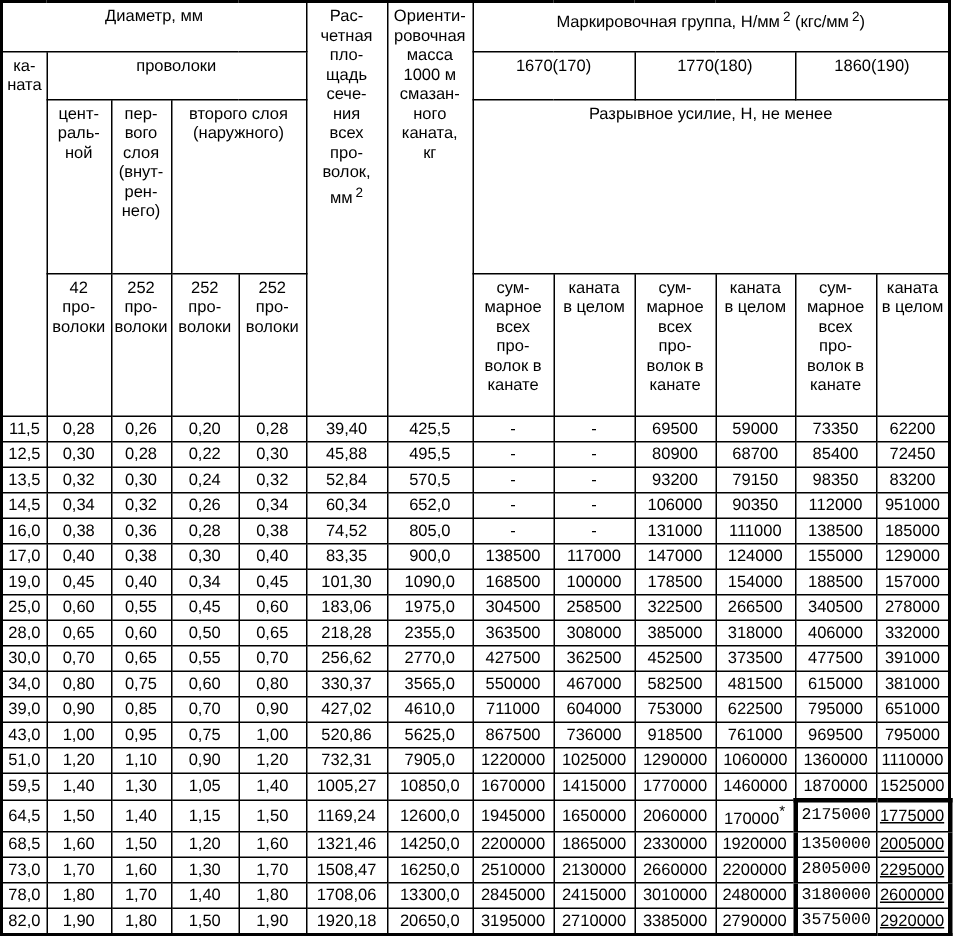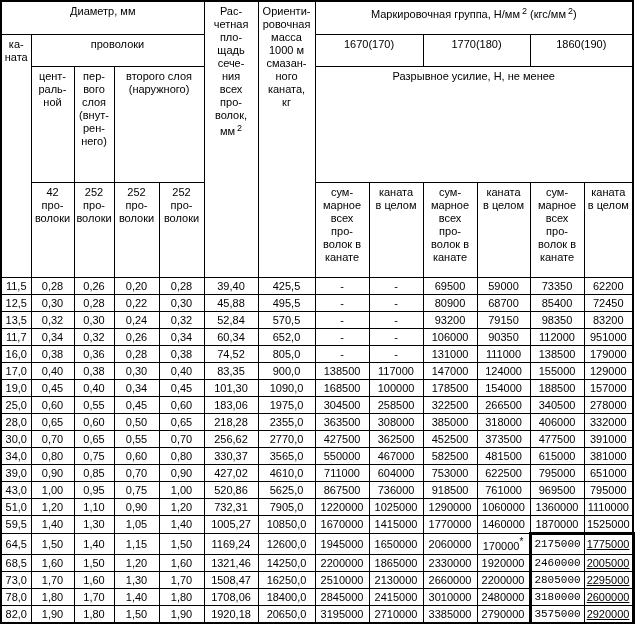--- a/index.html
+++ b/index.html
@@ -195,21 +195,21 @@
         <td>52,84</td>
         <td>570,5</td>
         <td>-</td>
         <td>-</td>
         <td>93200</td>
         <td>79150</td>
         <td>98350</td>
         <td>83200</td>
       </tr>
       <tr>
-        <td>11,7</td>
+        <td>14,5</td>
         <td>0,34</td>
         <td>0,32</td>
         <td>0,26</td>
         <td>0,34</td>
         <td>60,34</td>
         <td>652,0</td>
         <td>-</td>
         <td>-</td>
         <td>106000</td>
         <td>90350</td>
@@ -222,21 +222,21 @@
         <td>0,36</td>
         <td>0,28</td>
         <td>0,38</td>
         <td>74,52</td>
         <td>805,0</td>
         <td>-</td>
         <td>-</td>
         <td>131000</td>
         <td>111000</td>
         <td>138500</td>
-        <td>179000</td>
+        <td>185000</td>
       </tr>
       <tr>
         <td>17,0</td>
         <td>0,40</td>
         <td>0,38</td>
         <td>0,30</td>
         <td>0,40</td>
         <td>83,35</td>
         <td>900,0</td>
         <td>138500</td>
@@ -401,21 +401,21 @@
         <td>1,60</td>
         <td>1,50</td>
         <td>1,20</td>
         <td>1,60</td>
         <td>1321,46</td>
         <td>14250,0</td>
         <td>2200000</td>
         <td>1865000</td>
         <td>2330000</td>
         <td>1920000</td>
-        <td class="hl-l">2460000</td>
+        <td class="hl-l">1350000</td>
         <td class="hl-r">2005000</td>
       </tr>
       <tr>
         <td>73,0</td>
         <td>1,70</td>
         <td>1,60</td>
         <td>1,30</td>
         <td>1,70</td>
         <td>1508,47</td>
         <td>16250,0</td>
@@ -426,21 +426,21 @@
         <td class="hl-l">2805000</td>
         <td class="hl-r">2295000</td>
       </tr>
       <tr>
         <td>78,0</td>
         <td>1,80</td>
         <td>1,70</td>
         <td>1,40</td>
         <td>1,80</td>
         <td>1708,06</td>
-        <td>18400,0</td>
+        <td>13300,0</td>
         <td>2845000</td>
         <td>2415000</td>
         <td>3010000</td>
         <td>2480000</td>
         <td class="hl-l">3180000</td>
         <td class="hl-r">2600000</td>
       </tr>
       <tr>
         <td>82,0</td>
         <td>1,90</td>

